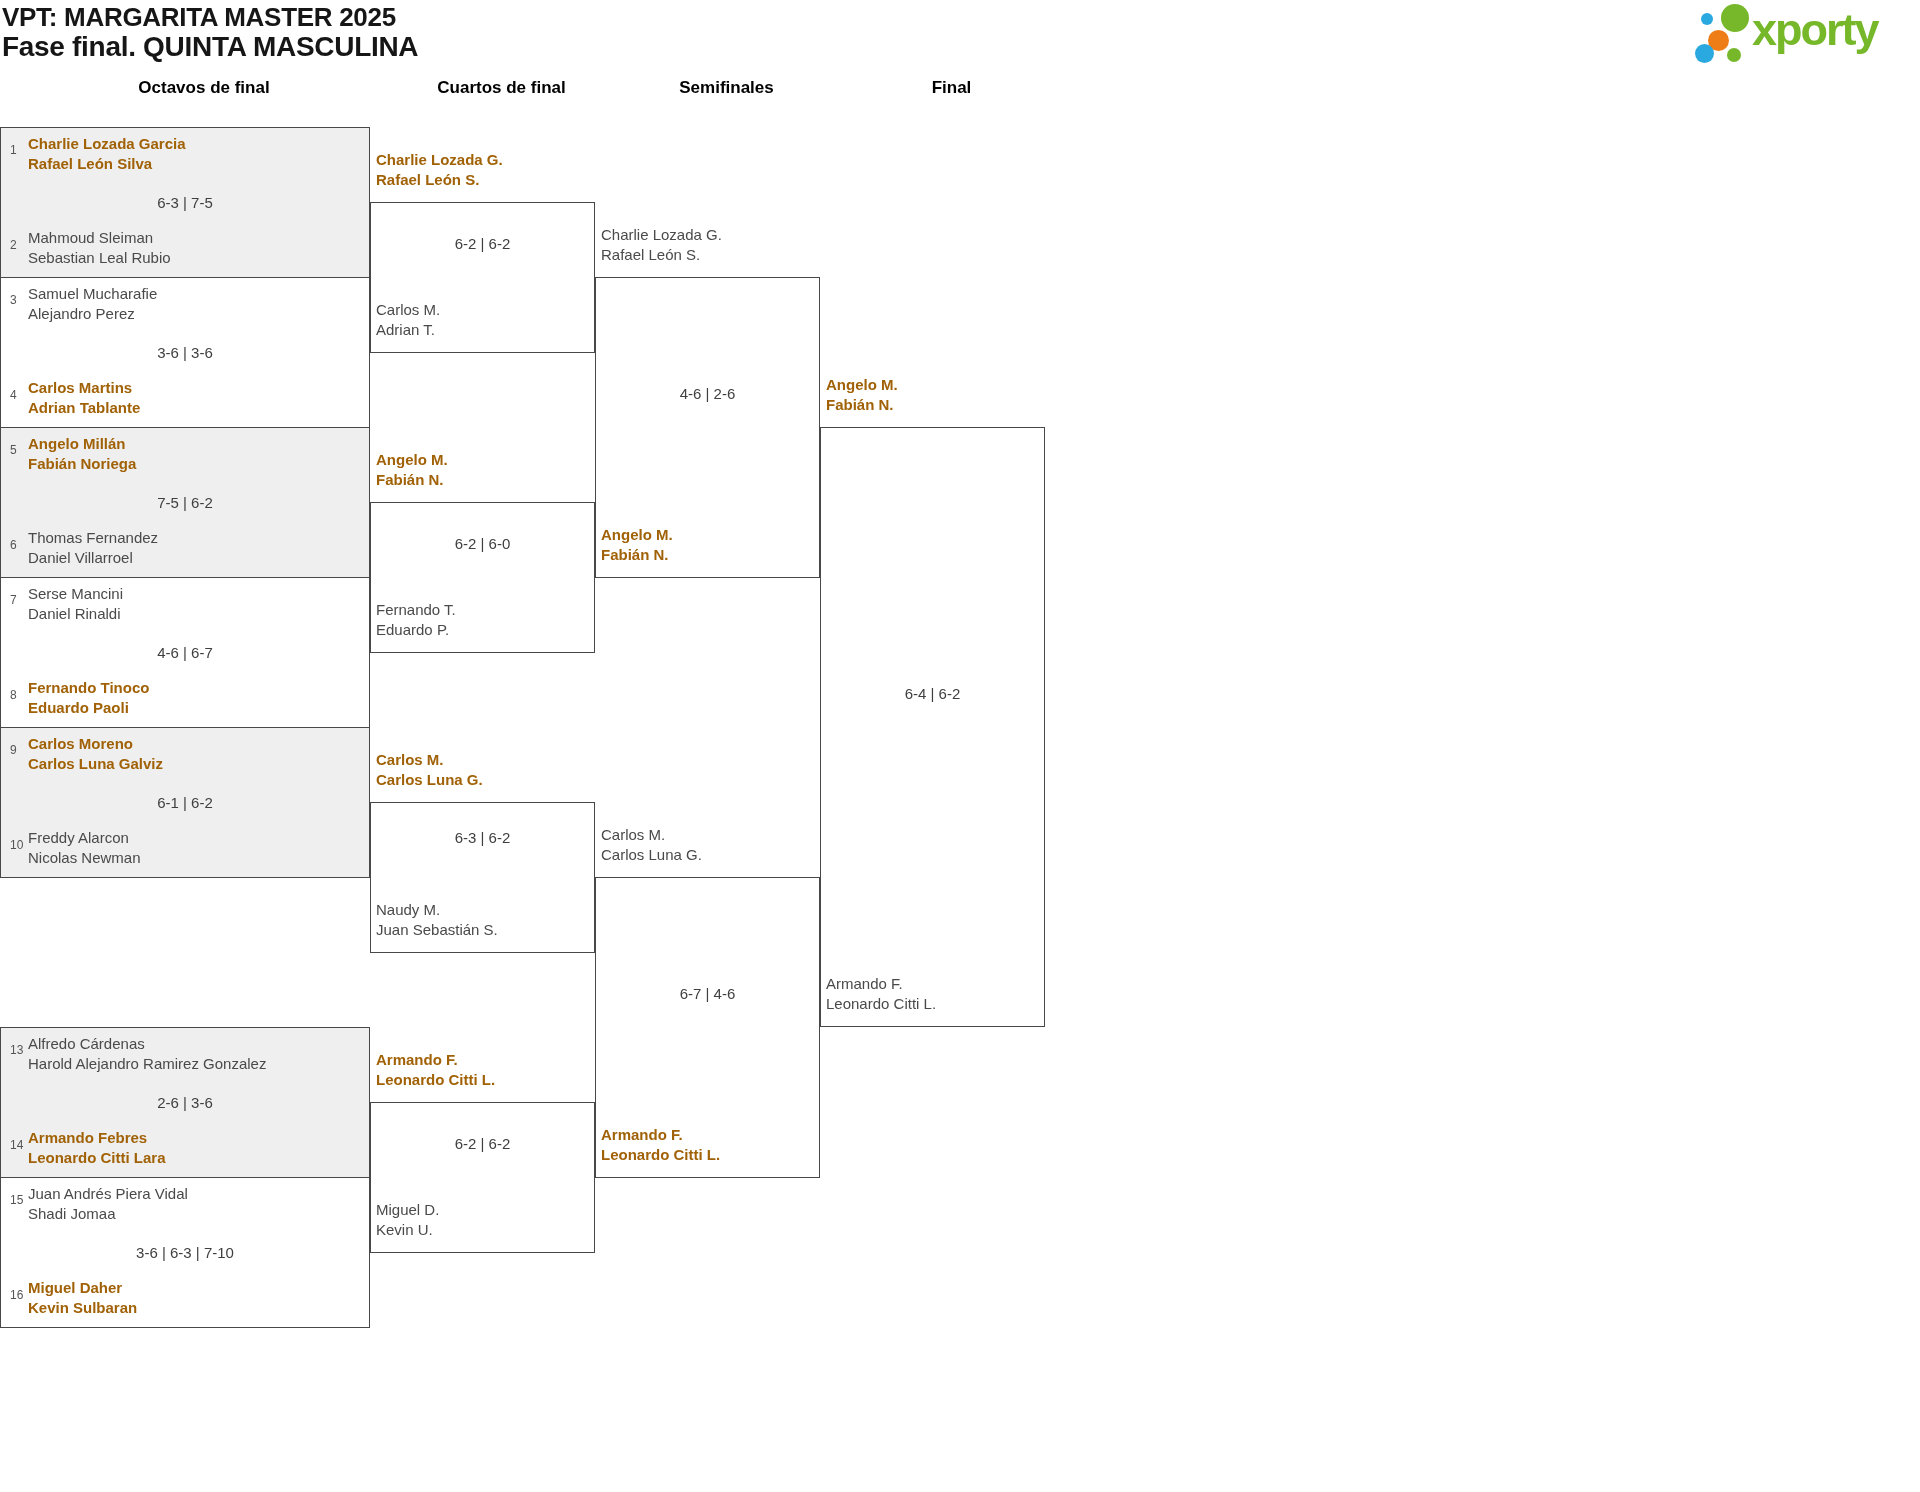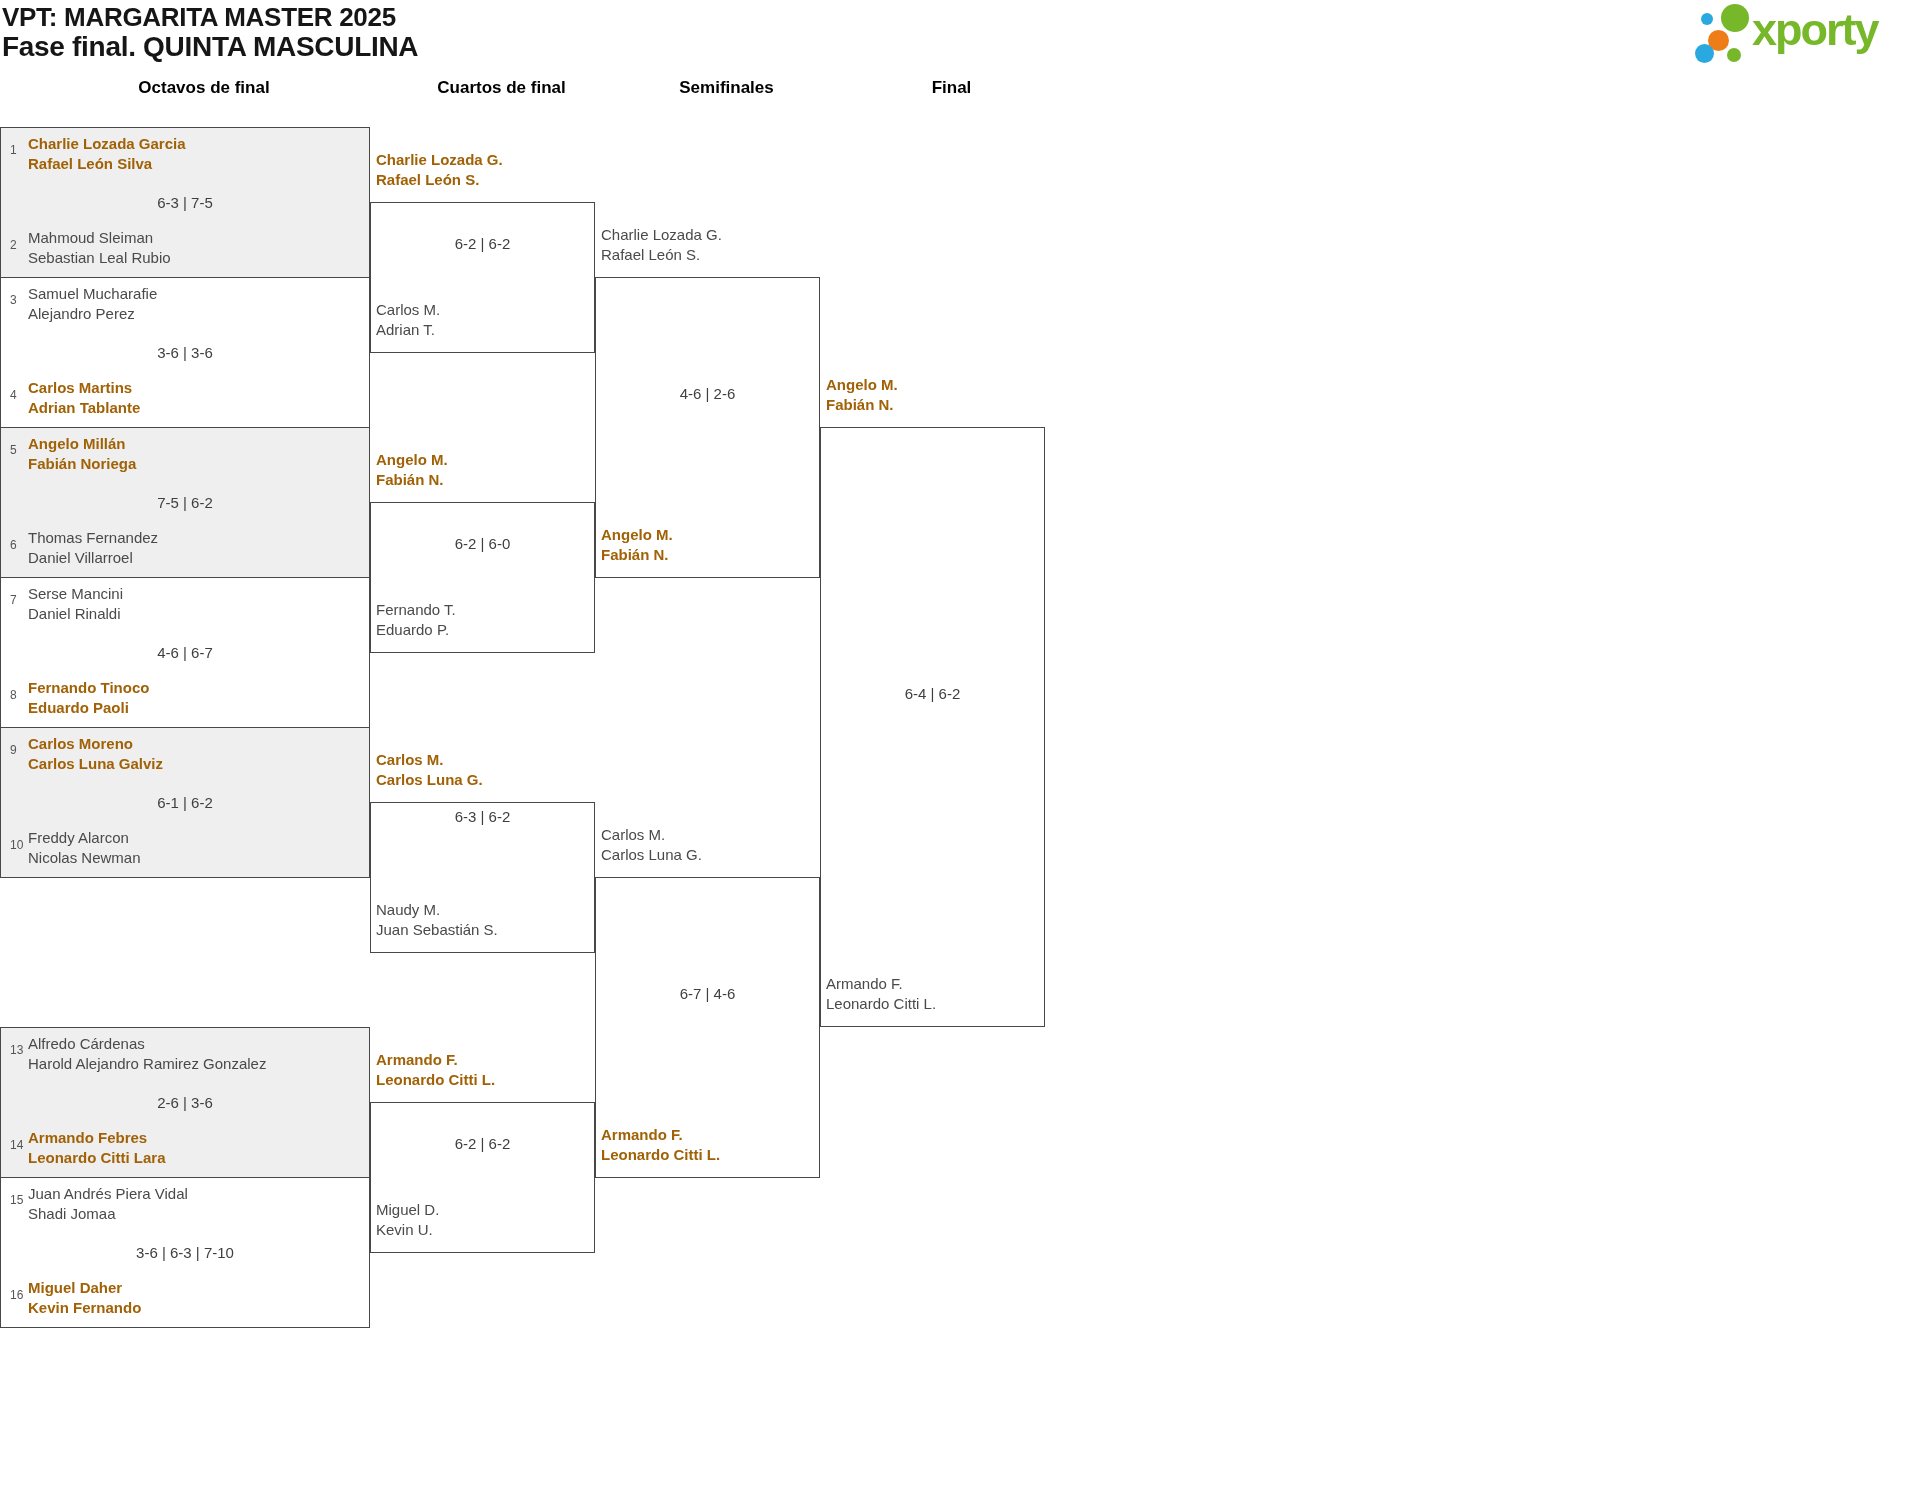--- a/index.html
+++ b/index.html
@@ -123,41 +123,41 @@
     <div class="team tb winner">Armando Febres
 Leonardo Citti Lara</div>
   </div>
   <div class="obox" style="top:1177px;">
     <span class="seed st">15</span>
     <div class="team tt">Juan Andrés Piera Vidal
 Shadi Jomaa</div>
     <div class="oscore">3-6 | 6-3 | 7-10</div>
     <span class="seed sb">16</span>
     <div class="team tb winner">Miguel Daher
-Kevin Fernando</div>
+Kevin Sulbaran</div>
   </div>
 
   <div class="mbox" style="left:370px; top:202px; width:225px; height:151px;"></div>
   <div class="label winner" style="left:376px; top:150px;">Charlie Lozada G.
 Rafael León S.</div>
   <div class="rscore" style="left:370px; top:235px;">6-2 | 6-2</div>
   <div class="label" style="left:376px; top:300px;">Carlos M.
 Adrian T.</div>
 
   <div class="mbox" style="left:370px; top:502px; width:225px; height:151px;"></div>
   <div class="label winner" style="left:376px; top:450px;">Angelo M.
 Fabián N.</div>
   <div class="rscore" style="left:370px; top:535px;">6-2 | 6-0</div>
   <div class="label" style="left:376px; top:600px;">Fernando T.
 Eduardo P.</div>
 
   <div class="mbox" style="left:370px; top:802px; width:225px; height:151px;"></div>
   <div class="label winner" style="left:376px; top:750px;">Carlos M.
 Carlos Luna G.</div>
-  <div class="rscore" style="left:370px; top:808px;">6-3 | 6-2</div>
+  <div class="rscore" style="left:370px; top:829px;">6-3 | 6-2</div>
   <div class="label" style="left:376px; top:900px;">Naudy M.
 Juan Sebastián S.</div>
 
   <div class="mbox" style="left:370px; top:1102px; width:225px; height:151px;"></div>
   <div class="label winner" style="left:376px; top:1050px;">Armando F.
 Leonardo Citti L.</div>
   <div class="rscore" style="left:370px; top:1135px;">6-2 | 6-2</div>
   <div class="label" style="left:376px; top:1200px;">Miguel D.
 Kevin U.</div>
 

